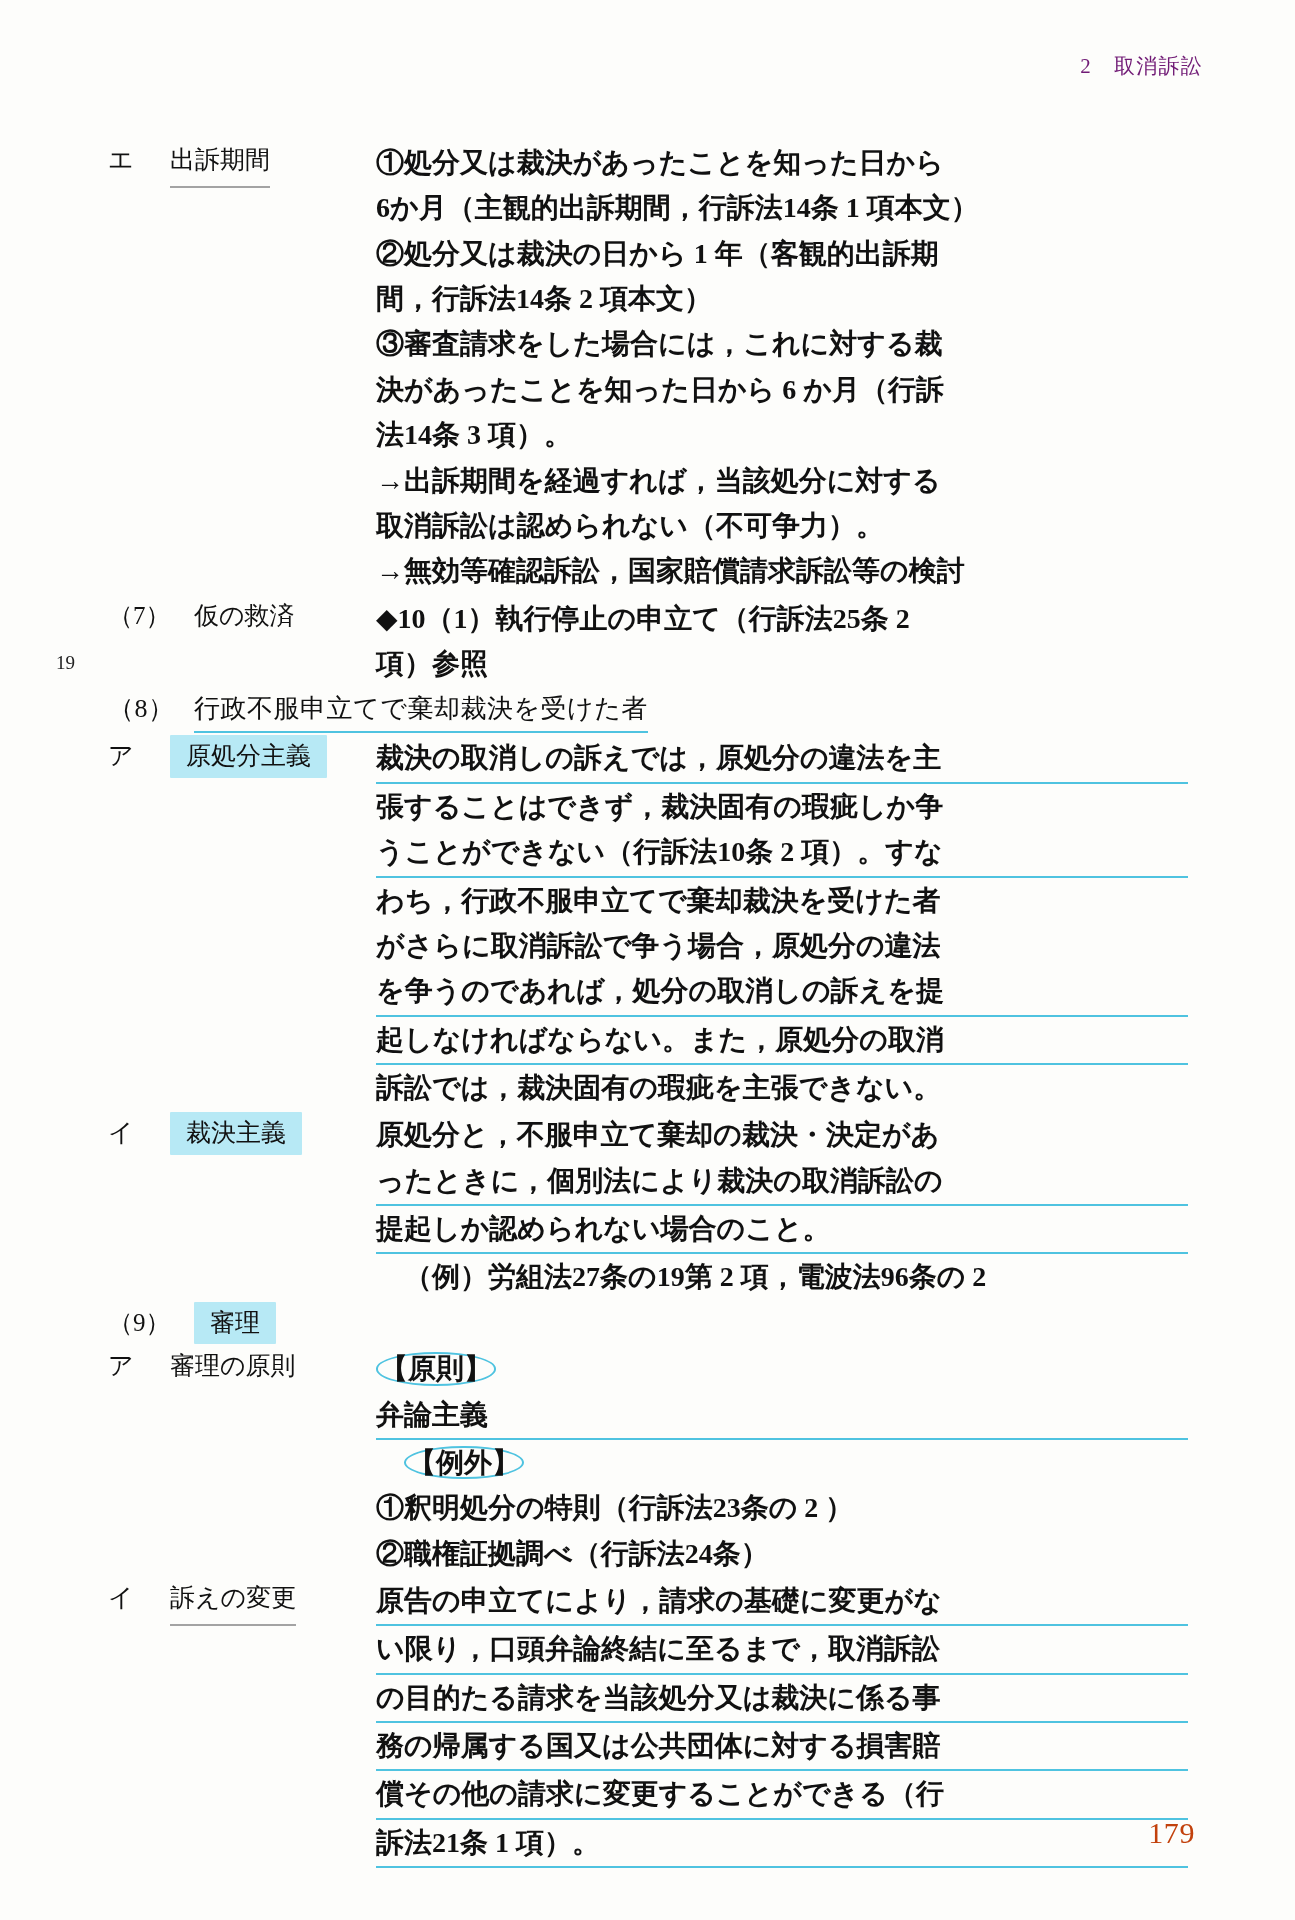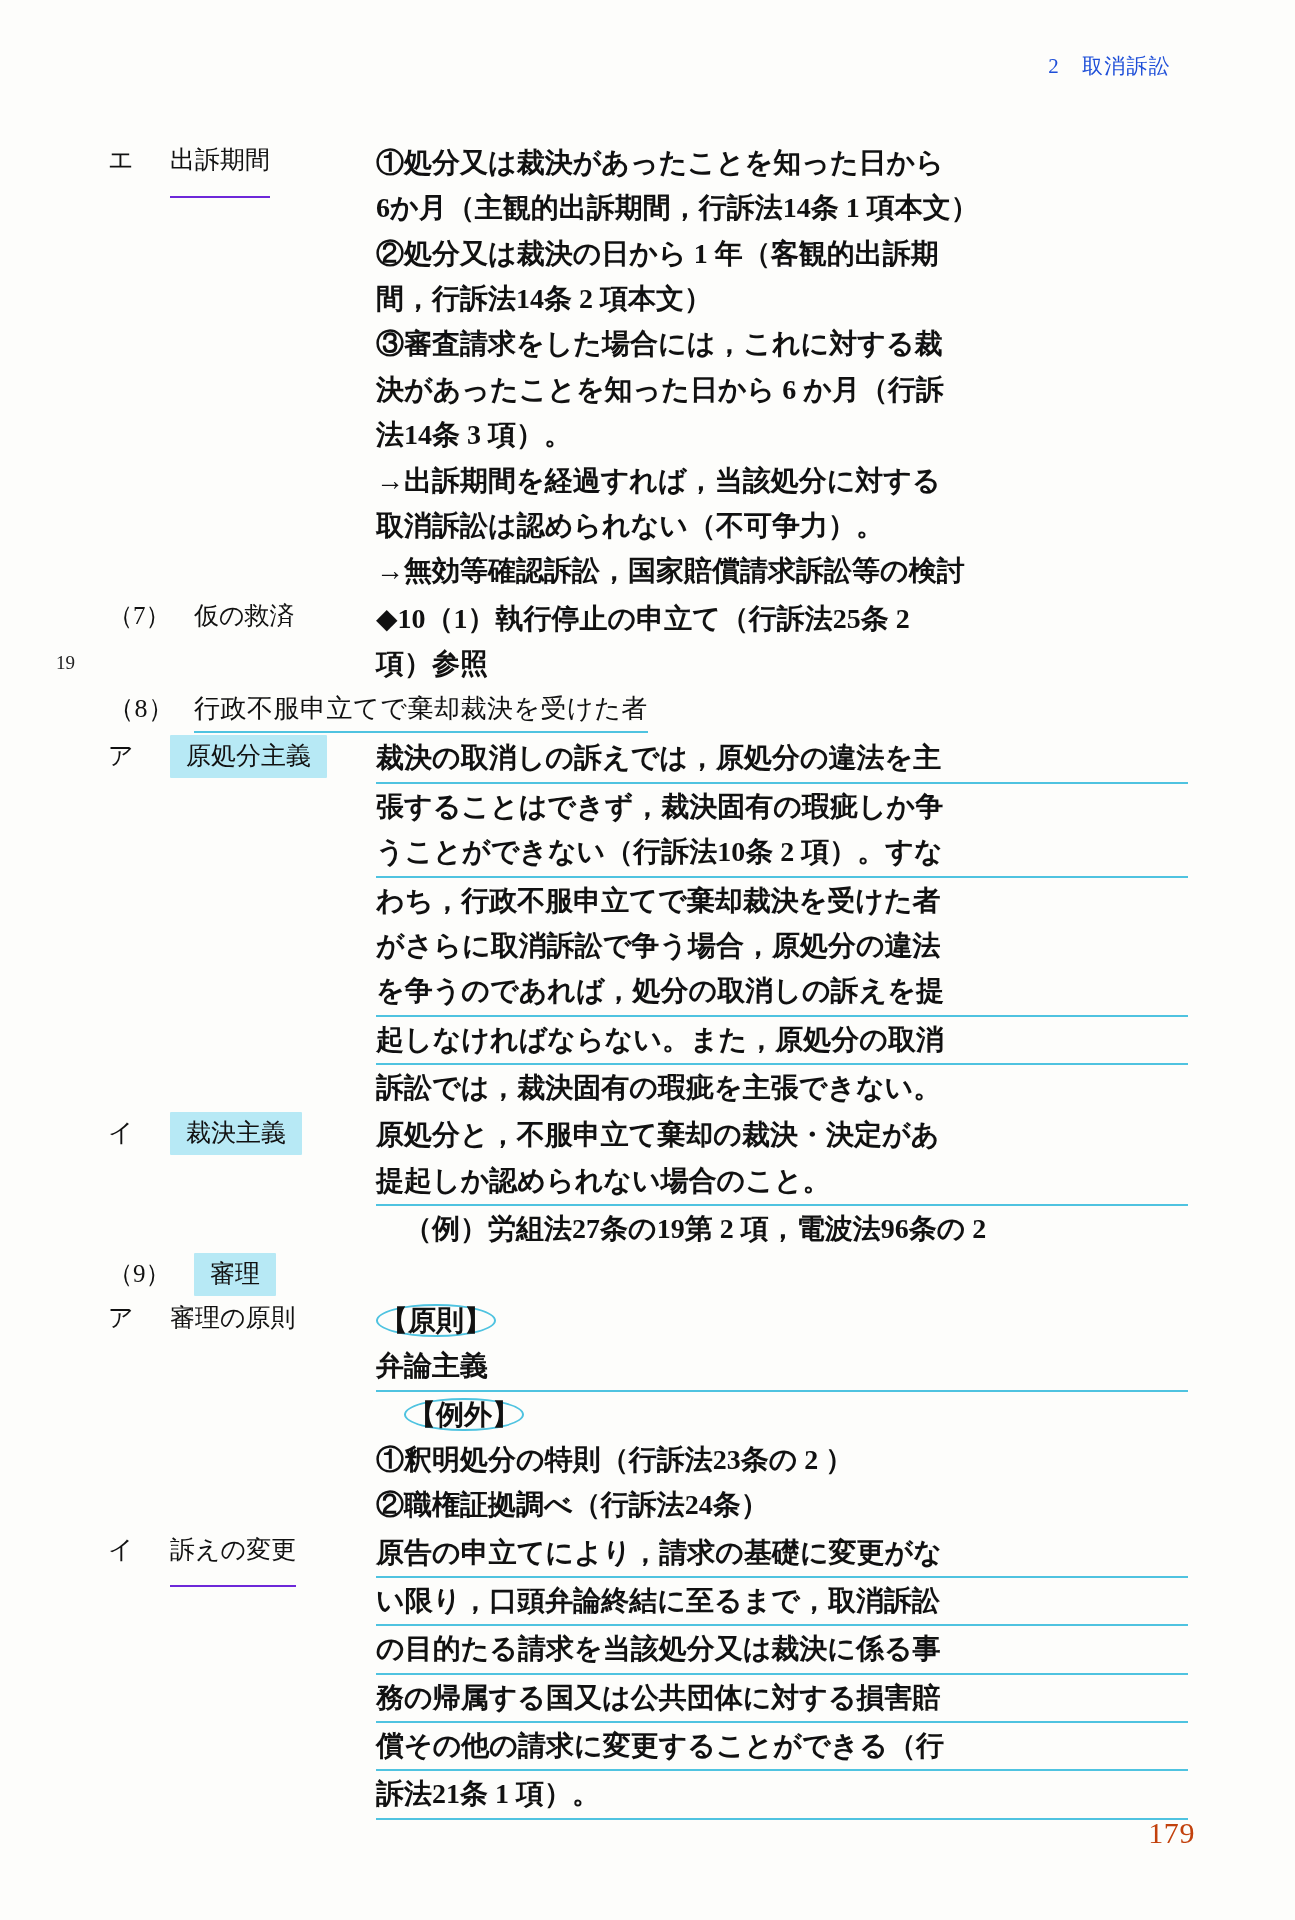--- a/index.html
+++ b/index.html
@@ -18,24 +18,24 @@
   .page {
     position: absolute;
     inset: 0;
     background: #fdfdfb;
   }
 
   
   .header {
     position: absolute;
     top: 52px;
-    right: 124px;
+    right: 92px;
     font-size: 21px;
     letter-spacing: 0.06em;
-    color: #1d4ed8;
+    color: #701a75;
   }
   .header .num { margin-right: 22px; }
 
   
   .folio {
     position: absolute;
     bottom: 70px;
     right: 100px;
     font-size: 30px;
     letter-spacing: 0.02em;
@@ -83,22 +83,22 @@
   }
   .marker.paren { min-width: 86px; }
   .lbl-text { display: inline-block; }
 
   
   .u-blue {
     border-bottom: 2.5px solid #4fc3e0;
     padding-bottom: 1px;
   }
   .u-black {
-    border-bottom: 2px solid #6d28d9;
-    padding-bottom: 15px;
+    border-bottom: 2px solid #a3a3a3;
+    padding-bottom: 5px;
   }
   .hl {
     background: #b7e9f5;
     padding: 1px 16px;
     border-radius: 1px;
   }
   .circle {
     display: inline-block;
     border: 2.5px solid #4fc3e0;
     border-radius: 50%;
@@ -175,20 +175,21 @@
         <span class="blk">訴訟では，裁決固有の瑕疵を主張できない。</span>
       </div>
     </div>
 
     <div class="row">
       <div class="label-col">
         <span class="marker">イ</span><span class="lbl-text hl">裁決主義</span>
       </div>
       <div class="body-col">
         <span class="blk">原処分と，不服申立て棄却の裁決・決定があ</span>
+        <span class="blk u-blue">ったときに，個別法により裁決の取消訴訟の</span>
         <span class="blk u-blue">提起しか認められない場合のこと。</span>
         <span class="blk ex-indent">（例）労組法27条の19第 2 項，電波法96条の 2</span>
       </div>
     </div>
 
     <div class="row">
       <div class="label-col">
         <span class="marker paren">（9）</span><span class="lbl-text hl">審理</span>
       </div>
     </div>

